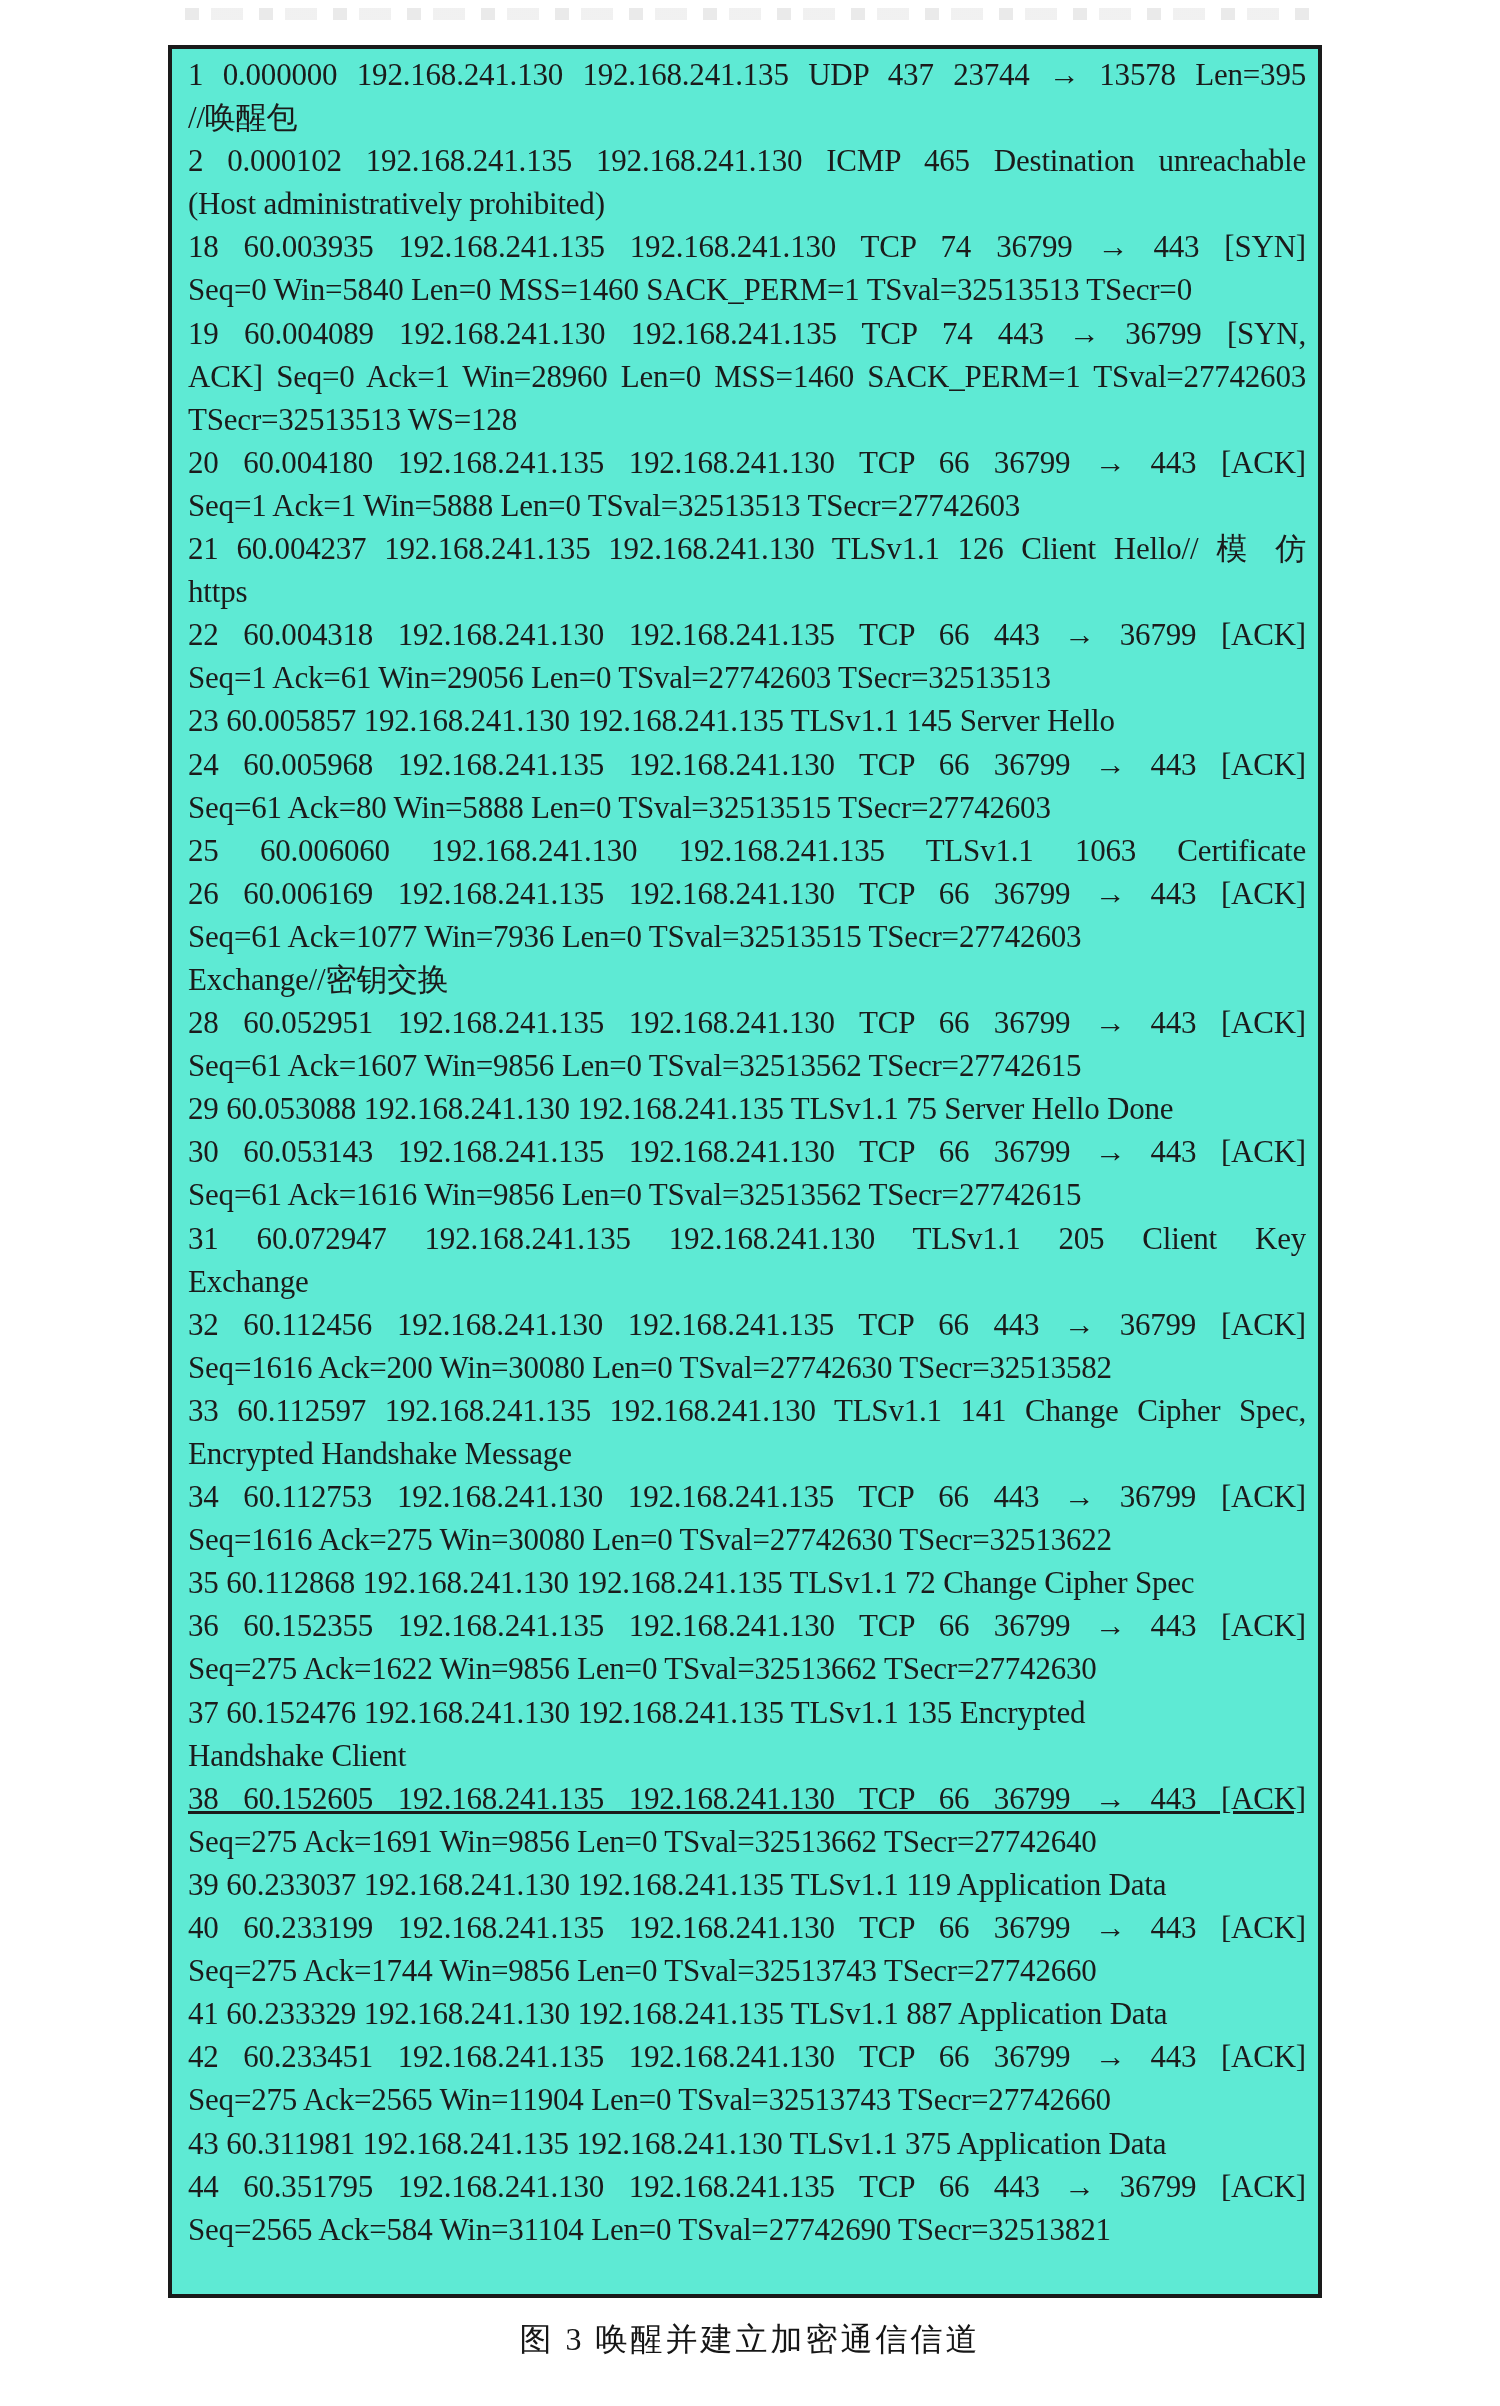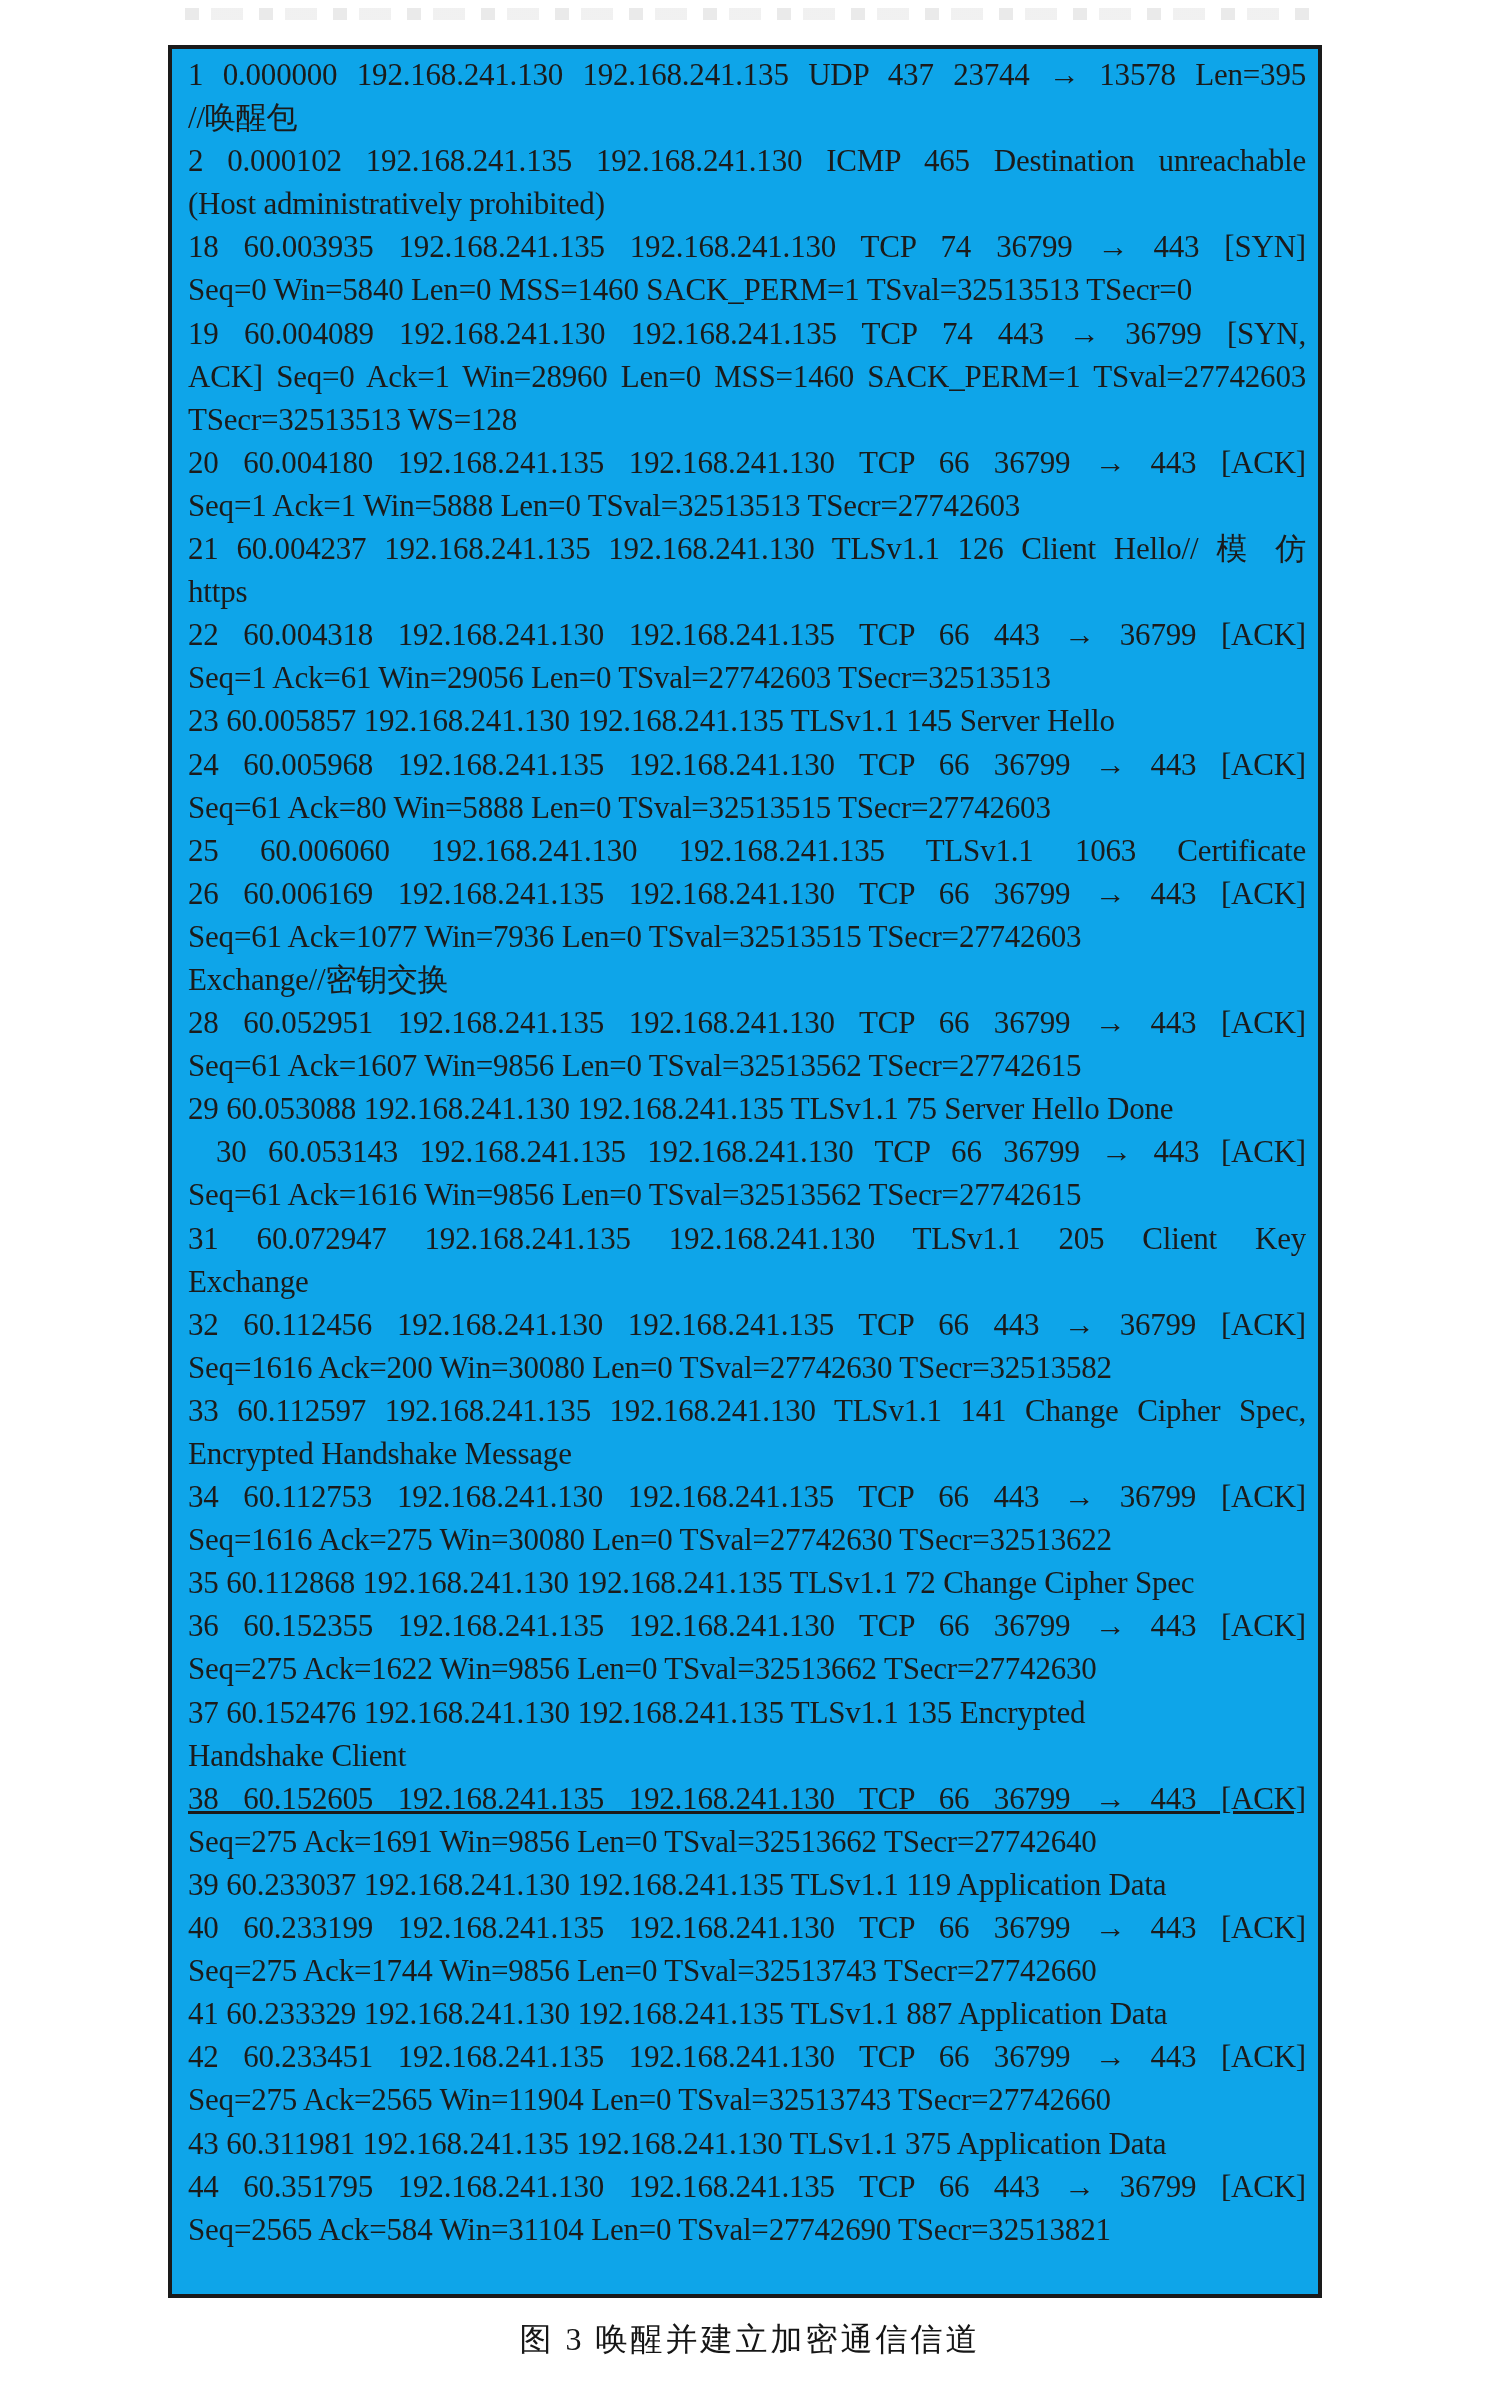--- a/index.html
+++ b/index.html
@@ -32,21 +32,21 @@
     opacity: 0.75;
   }
   .log-box {
     position: absolute;
     left: 168px;
     top: 45px;
     width: 1154px;
     height: 2253px;
     box-sizing: border-box;
     border: 4px solid #1a1a1a;
-    background: #0ea5e9;
+    background: #5eead4;
     padding: 4px 12px 0 16px;
     overflow: hidden;
   }
   .line {
     height: 43.1px;
     line-height: 43.1px;
     font-size: 31px;
     color: #1b1b1b;
     overflow: hidden;
     letter-spacing: -0.2px;
@@ -96,21 +96,21 @@
       <div class="line l" style="color: rgb(27, 27, 27);">23 60.005857 192.168.241.130 192.168.241.135 TLSv1.1 145 Server Hello</div>
       <div class="line j" style="color: rgb(27, 27, 27);">24 60.005968 192.168.241.135 192.168.241.130 TCP 66 36799 → 443 [ACK]</div>
       <div class="line l" style="color: rgb(27, 27, 27);">Seq=61 Ack=80 Win=5888 Len=0 TSval=32513515 TSecr=27742603</div>
       <div class="line j" style="color: rgb(27, 27, 27);">25 60.006060 192.168.241.130 192.168.241.135 TLSv1.1 1063 Certificate</div>
       <div class="line j" style="color: rgb(27, 27, 27);">26 60.006169 192.168.241.135 192.168.241.130 TCP 66 36799 → 443 [ACK]</div>
       <div class="line l" style="color: rgb(27, 27, 27);">Seq=61 Ack=1077 Win=7936 Len=0 TSval=32513515 TSecr=27742603</div>
       <div class="line l" style="color: rgb(27, 27, 27);">Exchange//密钥交换</div>
       <div class="line j" style="color: rgb(27, 27, 27);">28 60.052951 192.168.241.135 192.168.241.130 TCP 66 36799 → 443 [ACK]</div>
       <div class="line l" style="color: rgb(27, 27, 27);">Seq=61 Ack=1607 Win=9856 Len=0 TSval=32513562 TSecr=27742615</div>
       <div class="line l" style="color: rgb(27, 27, 27);">29 60.053088 192.168.241.130 192.168.241.135 TLSv1.1 75 Server Hello Done</div>
-      <div class="line j" style="color: rgb(27, 27, 27); margin-left: 28px;">30 60.053143 192.168.241.135 192.168.241.130 TCP 66 36799 → 443 [ACK]</div>
+      <div class="line j" style="color: rgb(27, 27, 27);">30 60.053143 192.168.241.135 192.168.241.130 TCP 66 36799 → 443 [ACK]</div>
       <div class="line l" style="color: rgb(27, 27, 27);">Seq=61 Ack=1616 Win=9856 Len=0 TSval=32513562 TSecr=27742615</div>
       <div class="line j" style="color: rgb(27, 27, 27);">31 60.072947 192.168.241.135 192.168.241.130 TLSv1.1 205 Client Key</div>
       <div class="line l" style="color: rgb(27, 27, 27);">Exchange</div>
       <div class="line j" style="color: rgb(27, 27, 27);">32 60.112456 192.168.241.130 192.168.241.135 TCP 66 443 → 36799 [ACK]</div>
       <div class="line l" style="color: rgb(27, 27, 27);">Seq=1616 Ack=200 Win=30080 Len=0 TSval=27742630 TSecr=32513582</div>
       <div class="line j" style="color: rgb(27, 27, 27);">33 60.112597 192.168.241.135 192.168.241.130 TLSv1.1 141 Change Cipher Spec,</div>
       <div class="line l" style="color: rgb(27, 27, 27);">Encrypted Handshake Message</div>
       <div class="line j" style="color: rgb(27, 27, 27);">34 60.112753 192.168.241.130 192.168.241.135 TCP 66 443 → 36799 [ACK]</div>
       <div class="line l" style="color: rgb(27, 27, 27);">Seq=1616 Ack=275 Win=30080 Len=0 TSval=27742630 TSecr=32513622</div>
       <div class="line l" style="color: rgb(27, 27, 27);">35 60.112868 192.168.241.130 192.168.241.135 TLSv1.1 72 Change Cipher Spec</div>

